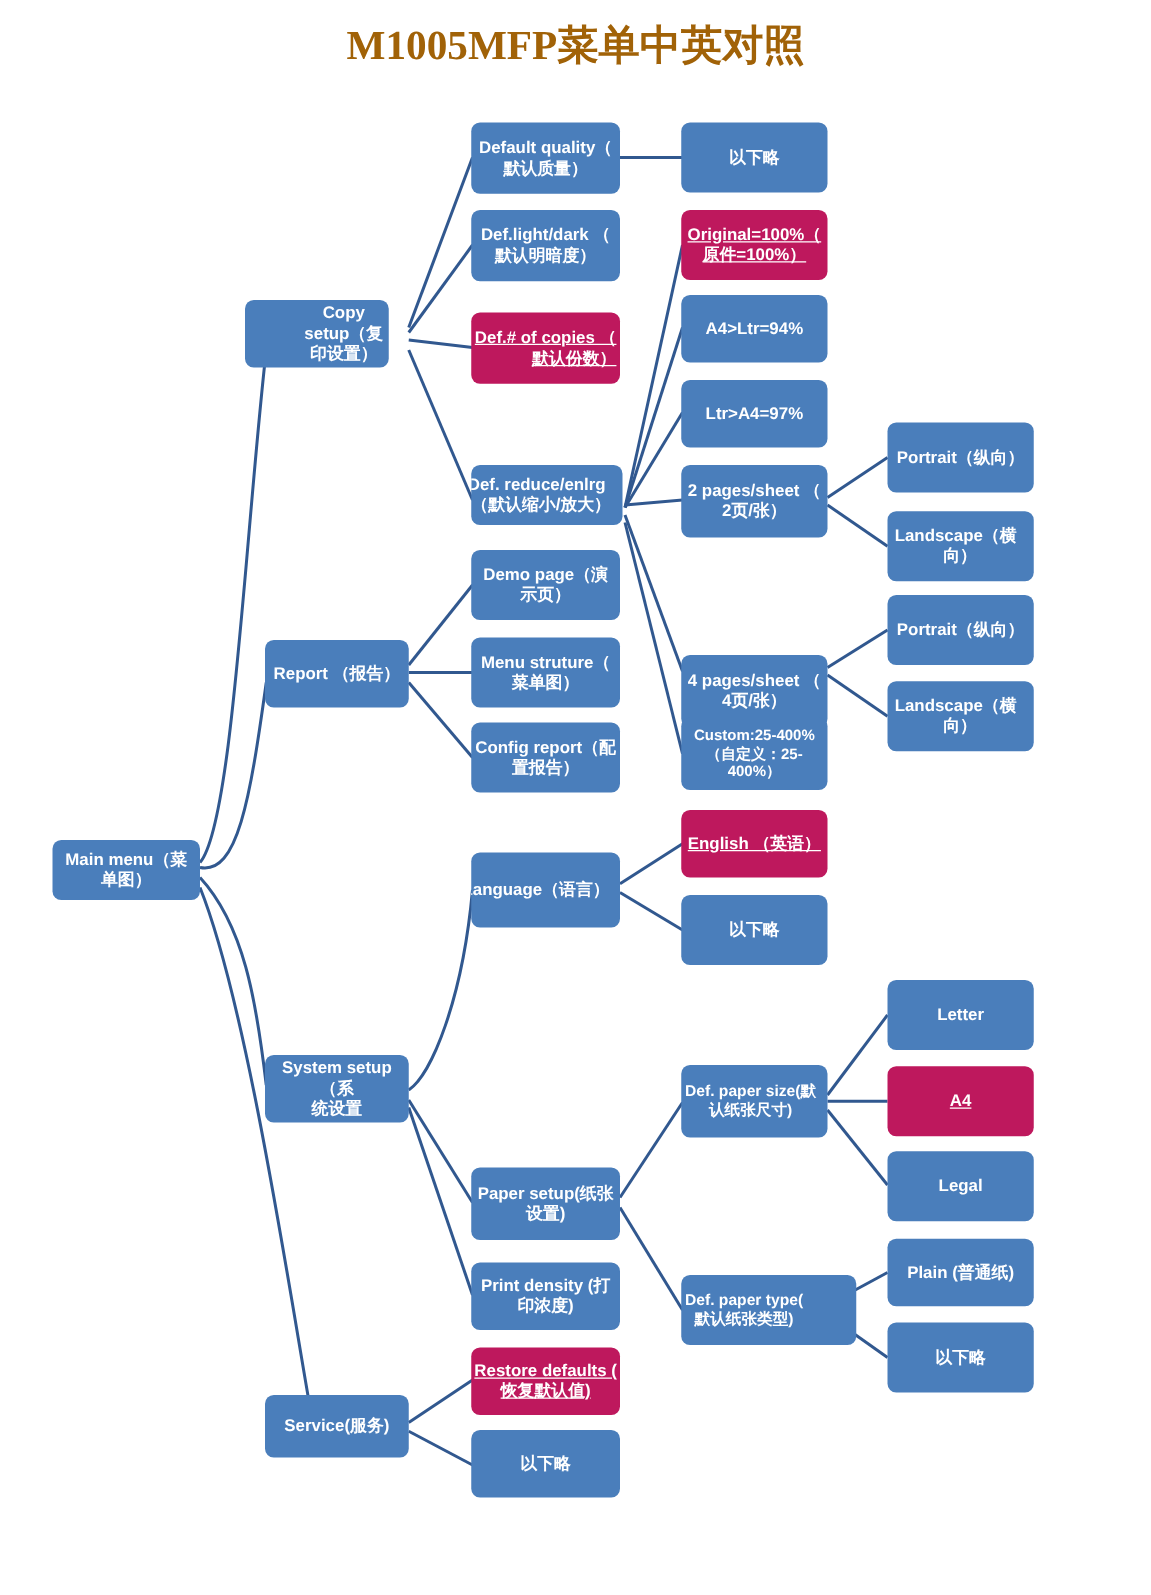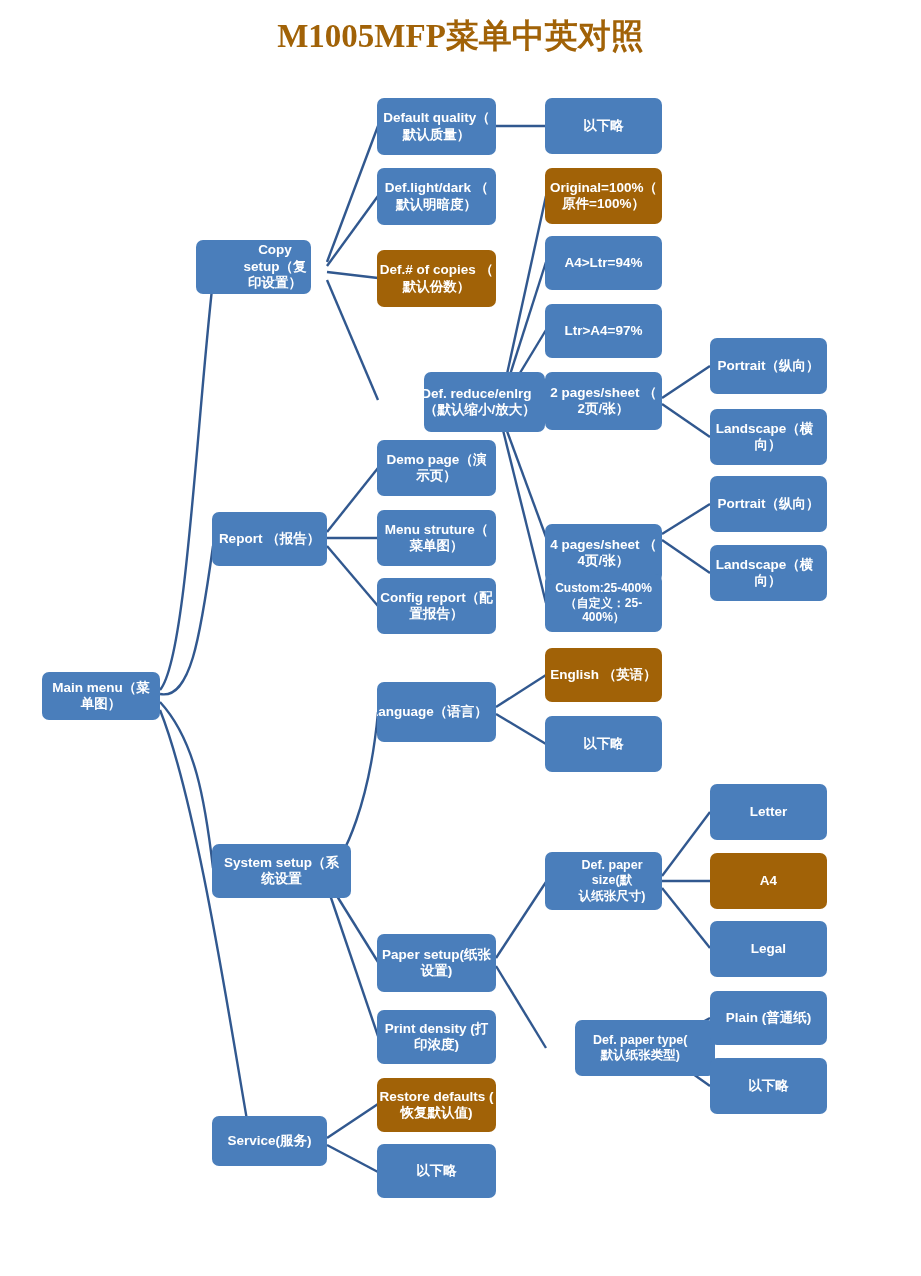--- a/index.html
+++ b/index.html
@@ -27,23 +27,23 @@
     color:#ffffff;
     font-weight:700;
     font-size:13.5px;
     line-height:1.22;
     padding:2px 1px;
     overflow:hidden;
     white-space:pre-line;
     z-index:3;
   }
   .blue{background:#4A7EBB;}
-  .red{background:#a16207;}
+  .red{background:#be185d;text-decoration:underline;}
   .clip-left{justify-content:flex-start;padding-left:0;text-indent:-7px;}
-  .clip-right{justify-content:flex-start;padding-left:18px;}
+  .clip-right{justify-content:flex-start;padding-left:3px;}
   .small{font-size:12.5px;}
   .tiny{font-size:12px;}
 </style>
 </head>
 <body>
 
 <div id="stage">
 
   <div class="title">M1005MFP菜单中英对照</div>
 
@@ -100,35 +100,35 @@
   </svg>
 
   <div class="node blue" style="left:42px;top:672px;width:118px;height:48px;">Main menu（菜
 单图）</div>
 
   <div class="node blue" style="left:196px;top:240px;width:115px;height:54px;padding-left:44px;">Copy setup（复
 印设置）</div>
 
   <div class="node blue" style="left:212px;top:512px;width:115px;height:54px;">Report （报告）</div>
 
-  <div class="node blue" style="left:212px;top:844px;width:139px;height:54px;">System setup（系
+  <div class="node blue" style="left:212px;top:844px;width:115px;height:54px;">System setup（系
 统设置</div>
 
   <div class="node blue" style="left:212px;top:1116px;width:115px;height:50px;">Service(服务)</div>
 
   <div class="node blue" style="left:377px;top:98px;width:119px;height:57px;">Default quality（
 默认质量）</div>
 
   <div class="node blue" style="left:377px;top:168px;width:119px;height:57px;">Def.light/dark （
 默认明暗度）</div>
 
-  <div class="node red" style="left:377px;top:250px;width:119px;height:57px;">Def.# of copies （
+  <div class="node red" style="left:377px;top:250px;width:119px;height:57px;text-align:right;">Def.# of copies （
 默认份数）</div>
 
-  <div class="node blue clip-left" style="left:377px;top:372px;width:121px;height:60px;margin-left:47px;">Def. reduce/enlrg
+  <div class="node blue clip-left" style="left:377px;top:372px;width:121px;height:48px;">Def. reduce/enlrg
 （默认缩小/放大）</div>
 
   <div class="node blue" style="left:377px;top:440px;width:119px;height:56px;">Demo page（演
 示页）</div>
 
   <div class="node blue" style="left:377px;top:510px;width:119px;height:56px;">Menu struture（
 菜单图）</div>
 
   <div class="node blue" style="left:377px;top:578px;width:119px;height:56px;">Config report（配
 置报告）</div>
@@ -165,21 +165,21 @@
 （自定义：25-
 400%）</div>
 
   <div class="node red" style="left:545px;top:648px;width:117px;height:54px;">English （英语）</div>
 
   <div class="node blue" style="left:545px;top:716px;width:117px;height:56px;">以下略</div>
 
   <div class="node blue clip-right small" style="left:545px;top:852px;width:117px;height:58px;">Def. paper size(默
 认纸张尺寸)</div>
 
-  <div class="node blue clip-right small" style="left:545px;top:1020px;width:140px;height:56px;margin-left:30px;">Def. paper type(
+  <div class="node blue clip-right small" style="left:545px;top:1020px;width:140px;height:56px;">Def. paper type(
 默认纸张类型)</div>
 
   <div class="node blue" style="left:710px;top:338px;width:117px;height:56px;">Portrait（纵向）</div>
 
   <div class="node blue clip-left" style="left:710px;top:409px;width:117px;height:56px;">Landscape（横向）</div>
 
   <div class="node blue" style="left:710px;top:476px;width:117px;height:56px;">Portrait（纵向）</div>
 
   <div class="node blue clip-left" style="left:710px;top:545px;width:117px;height:56px;">Landscape（横向）</div>
 

